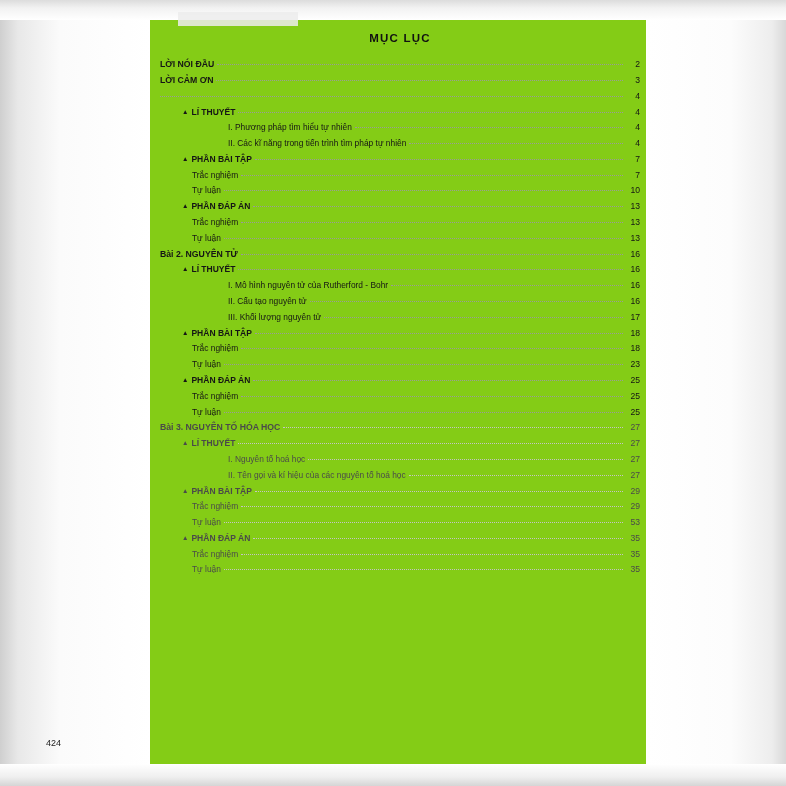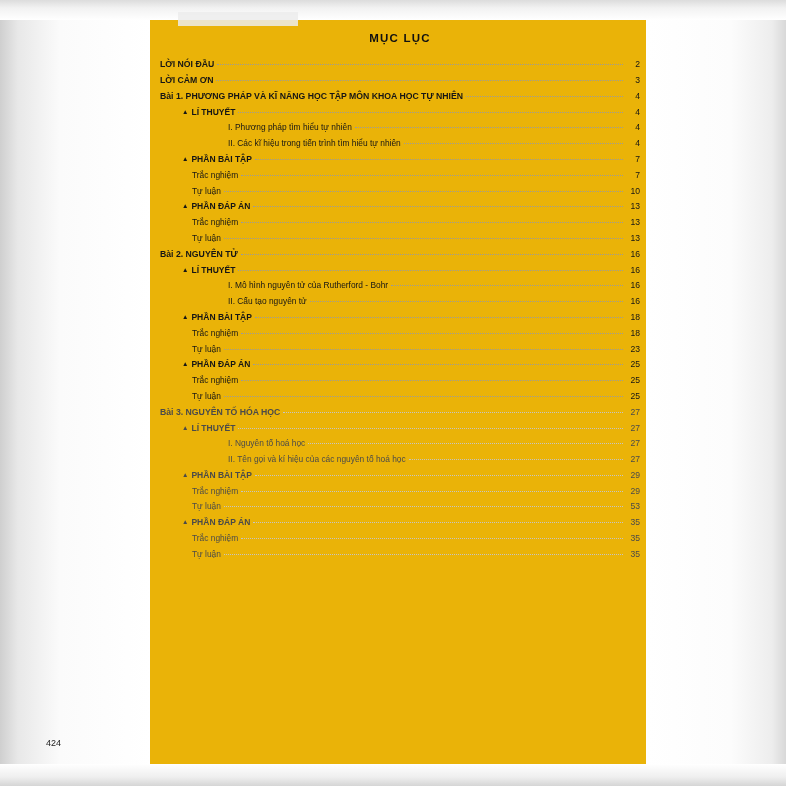--- a/index.html
+++ b/index.html
@@ -12,21 +12,21 @@
     background: #ffffff;
     font-family: "Liberation Sans", sans-serif;
     color: #1a1a1a;
     overflow: hidden;
   }
   .page {
     position: relative;
     width: 786px;
     height: 786px;
     box-sizing: border-box;
-    background: #eab308;
+    background: #84cc16;
     padding: 0;
   }
   .page-inner {
     position: absolute;
     left: 160px;
     top: 0;
     width: 480px;
     height: 786px;
   }
   .doc-title {
@@ -146,36 +146,35 @@
           <span class="toc-label"><span>LỜI NÓI ĐẦU</span></span>
           <span class="toc-dots"></span>
           <span class="toc-page">2</span>
         </div>
         <div class="toc-row lvl-0">
           <span class="toc-label"><span>LỜI CẢM ƠN</span></span>
           <span class="toc-dots"></span>
           <span class="toc-page">3</span>
         </div>
         <div class="toc-row lvl-0">
-          <span class="toc-label"><span>Bài 1. PHƯƠNG PHÁP VÀ KĨ NĂNG HỌC TẬP MÔN KHOA HỌC TỰ NHIÊN</span></span>
           <span class="toc-dots"></span>
           <span class="toc-page">4</span>
         </div>
         <div class="toc-row lvl-1">
           <span class="toc-label"><span class="tri">▲</span><span>LÍ THUYẾT</span></span>
           <span class="toc-dots"></span>
           <span class="toc-page">4</span>
         </div>
         <div class="toc-row lvl-2">
           <span class="toc-label"><span>I. Phương pháp tìm hiểu tự nhiên</span></span>
           <span class="toc-dots"></span>
           <span class="toc-page">4</span>
         </div>
         <div class="toc-row lvl-2">
-          <span class="toc-label"><span>II. Các kĩ hiệu trong tiến trình tìm hiểu tự nhiên</span></span>
+          <span class="toc-label"><span>II. Các kĩ năng trong tiến trình tìm pháp tự nhiên</span></span>
           <span class="toc-dots"></span>
           <span class="toc-page">4</span>
         </div>
         <div class="toc-row lvl-1">
           <span class="toc-label"><span class="tri">▲</span><span>PHẦN BÀI TẬP</span></span>
           <span class="toc-dots"></span>
           <span class="toc-page">7</span>
         </div>
         <div class="toc-row lvl-3">
           <span class="toc-label"><span>Trắc nghiệm</span></span>
@@ -214,20 +213,25 @@
         </div>
         <div class="toc-row lvl-2">
           <span class="toc-label"><span>I. Mô hình nguyên tử của Rutherford - Bohr</span></span>
           <span class="toc-dots"></span>
           <span class="toc-page">16</span>
         </div>
         <div class="toc-row lvl-2">
           <span class="toc-label"><span>II. Cấu tạo nguyên tử</span></span>
           <span class="toc-dots"></span>
           <span class="toc-page">16</span>
+        </div>
+        <div class="toc-row lvl-2">
+          <span class="toc-label"><span>III. Khối lượng nguyên tử</span></span>
+          <span class="toc-dots"></span>
+          <span class="toc-page">17</span>
         </div>
         <div class="toc-row lvl-1">
           <span class="toc-label"><span class="tri">▲</span><span>PHẦN BÀI TẬP</span></span>
           <span class="toc-dots"></span>
           <span class="toc-page">18</span>
         </div>
         <div class="toc-row lvl-3">
           <span class="toc-label"><span>Trắc nghiệm</span></span>
           <span class="toc-dots"></span>
           <span class="toc-page">18</span>

